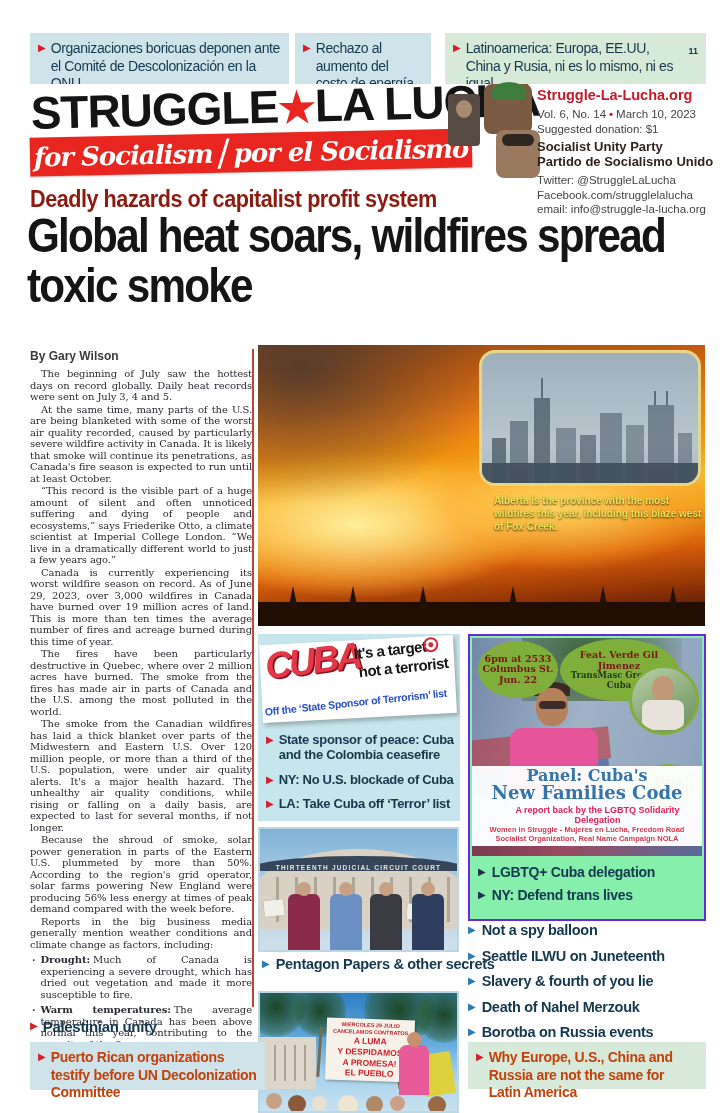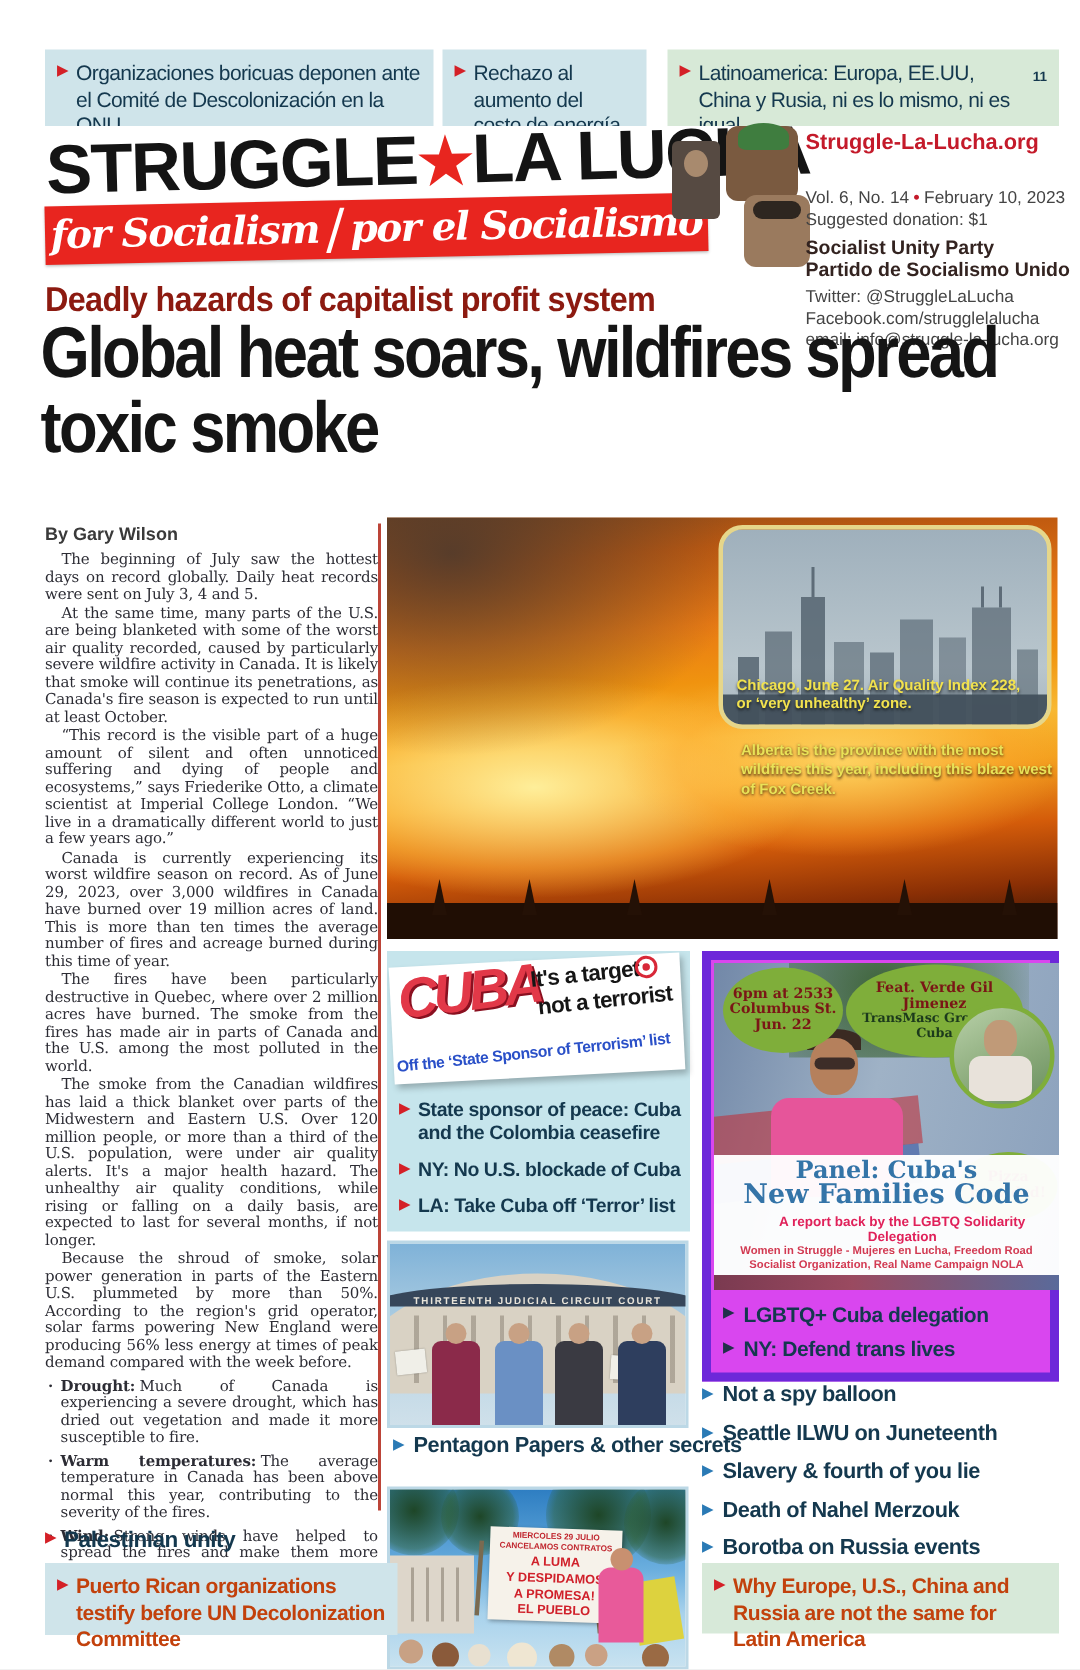--- a/index.html
+++ b/index.html
@@ -29,21 +29,21 @@
           font-size:26px;letter-spacing:-1px;white-space:nowrap;}
   .banner .bdiv{width:3px;height:30px;background:#fff;margin:0 9px;transform:skewX(-18deg);}
   .collage{position:absolute;left:448px;top:84px;width:92px;height:94px;}
   .che{position:absolute;left:0;top:10px;width:32px;height:52px;background:#564a42;border-radius:4px;}
   .che:before{content:"";position:absolute;left:8px;top:6px;width:16px;height:18px;background:#a88a6e;border-radius:50%;}
   .wrapfig{position:absolute;right:8px;top:0;width:48px;height:50px;background:#7a5a40;border-radius:8px;}
   .wrapfig:before{content:"";position:absolute;left:8px;top:-2px;width:34px;height:18px;background:#3f7d3f;border-radius:50% 50% 20% 20%;}
   .glassfig{position:absolute;right:0;bottom:0;width:44px;height:48px;background:#9a7a5e;border-radius:8px;}
   .glassfig:before{content:"";position:absolute;left:6px;top:4px;width:32px;height:12px;background:#2e2620;border-radius:6px;}
   .info{position:absolute;left:537px;top:86px;width:178px;font-size:11.5px;color:#444;line-height:1.3;}
-  .site{color:#c41a2a;font-weight:bold;font-size:14.5px;margin-bottom:20px;}
+  .site{color:#c41a2a;font-weight:bold;font-size:14.5px;margin-bottom:2px;}
   .meta .reddot{color:#c41a2a;font-weight:bold;margin:0 3px;}
   .party{font-weight:bold;color:#332320;font-size:13px;line-height:1.15;margin:3px 0;}
 
   
   .kicker{position:absolute;left:30px;top:186px;font-size:23px;font-weight:800;color:#8c1a10;
           letter-spacing:-0.5px;white-space:nowrap;transform:scaleX(.94);transform-origin:left top;}
   .headline{position:absolute;left:27px;top:211px;width:762px;font-size:48px;font-weight:800;
           line-height:1.04;color:#151515;letter-spacing:-2px;transform:scaleX(.88);transform-origin:left top;}
   .byline{position:absolute;left:30px;top:349px;font-size:12px;font-weight:bold;color:#3a3a3a;}
 
@@ -89,22 +89,22 @@
   .bullseye{position:absolute;right:15px;top:1px;width:11px;height:11px;border:2px solid #d82838;
         border-radius:50%;}
   .bullseye:after{content:"";position:absolute;left:3px;top:3px;width:5px;height:5px;background:#d82838;border-radius:50%;}
   .offlist{position:absolute;left:2px;top:56px;font-size:10.5px;font-weight:900;color:#2a50c8;
         transform:rotate(-3deg);letter-spacing:-0.3px;white-space:nowrap;}
   .cuba-items{position:absolute;left:8px;top:98px;width:190px;}
   .citem{display:flex;margin-bottom:9px;}
   .citem .txt{font-size:13px;font-weight:800;color:#14384e;line-height:1.18;letter-spacing:-0.3px;}
 
   
-  .eventbox{position:absolute;left:468px;top:634px;width:238px;height:287px;background:#d946ef;
-            border:6px solid #6d28d9;box-sizing:border-box;}
+  .eventbox{position:absolute;left:468px;top:634px;width:238px;height:287px;background:#86efac;
+            border:2px solid #6d28d9;box-sizing:border-box;}
   .flyer{position:absolute;left:2px;top:2px;width:230px;height:218px;overflow:hidden;
          background:linear-gradient(105deg,#7288a8,#9fb2c6 45%,#8aa0bc);}
   .foliage{position:absolute;left:50px;top:-12px;width:160px;height:75px;
          background:radial-gradient(circle at 40% 40%,rgba(50,90,40,.9),rgba(60,100,50,.4) 70%,transparent);}
   .stripeR{position:absolute;left:-12px;top:96px;width:150px;height:32px;background:rgba(190,50,60,.6);transform:rotate(-6deg);}
   .stripeB{position:absolute;left:-12px;top:128px;width:150px;height:26px;background:rgba(50,80,160,.55);transform:rotate(-6deg);}
   .phead{position:absolute;left:64px;top:50px;width:32px;height:38px;background:#b5805c;border-radius:45%;}
   .phair{position:absolute;left:62px;top:44px;width:36px;height:14px;background:#3a2a22;border-radius:50% 50% 0 0;}
   .pshades{position:absolute;left:67px;top:63px;width:27px;height:8px;background:rgba(40,30,30,.85);border-radius:4px;}
   .ptorso{position:absolute;left:38px;top:90px;width:88px;height:66px;background:#e6559a;border-radius:12px 12px 0 0;}
@@ -204,21 +204,21 @@
     <span class="tl">por el Socialismo</span>
   </div>
   <div class="collage">
     <div class="che"></div>
     <div class="wrapfig"></div>
     <div class="glassfig"></div>
   </div>
   <div class="info">
     <div class="site">Struggle-La-Lucha.org</div>
     <div class="meta">
-      <span>Vol. 6, No. 14</span><span class="reddot">•</span><span>February 10, 2023</span>
+      <span>Vol. 6, No. 14</span><span class="reddot">•</span><span>March 10, 2023</span>
     </div>
     <div>Suggested donation: $1</div>
     <div class="party">
       <div>Socialist Unity Party</div>
       <div>Partido de Socialismo Unido</div>
     </div>
     <div>Twitter: @StruggleLaLucha</div>
     <div>Facebook.com/strugglelalucha</div>
     <div>email: info@struggle-la-lucha.org</div>
   </div>
@@ -228,20 +228,21 @@
   <div class="byline">By Gary Wilson</div>
 
   <div class="article">
     <p>The beginning of July saw the hottest days on record globally. Daily heat records were sent on July 3, 4 and 5.</p>
     <p>At the same time, many parts of the U.S. are being blanketed with some of the worst air quality recorded, caused by particularly severe wildfire activity in Canada. It is likely that smoke will continue its penetrations, as Canada's fire season is expected to run until at least October.</p>
     <p>“This record is the visible part of a huge amount of silent and often unnoticed suffering and dying of people and ecosystems,” says Friederike Otto, a climate scientist at Imperial College London. “We live in a dramatically different world to just a few years ago.”</p>
     <p>Canada is currently experiencing its worst wildfire season on record. As of June 29, 2023, over 3,000 wildfires in Canada have burned over 19 million acres of land. This is more than ten times the average number of fires and acreage burned during this time of year.</p>
     <p>The fires have been particularly destructive in Quebec, where over 2 million acres have burned. The smoke from the fires has made air in parts of Canada and the U.S. among the most polluted in the world.</p>
     <p>The smoke from the Canadian wildfires has laid a thick blanket over parts of the Midwestern and Eastern U.S. Over 120 million people, or more than a third of the U.S. population, were under air quality alerts. It's a major health hazard. The unhealthy air quality conditions, while rising or falling on a daily basis, are expected to last for several months, if not longer.</p>
     <p>Because the shroud of smoke, solar power generation in parts of the Eastern U.S. plummeted by more than 50%. According to the region's grid operator, solar farms powering New England were producing 56% less energy at times of peak demand compared with the week before.</p>
+    <p>Reports in the big business media generally mention weather conditions and climate change as factors, including:</p>
     <div class="bullet">
       <span class="bdot">·</span>
       <span><span class="blead">Drought:</span><span>Much of Canada is experiencing a severe drought, which has dried out vegetation and made it more susceptible to fire.</span></span>
     </div>
     <div class="bullet">
       <span class="bdot">·</span>
       <span><span class="blead">Warm temperatures:</span><span>The average temperature in Canada has been above normal this year, contributing to the severity of the fires.</span></span>
     </div>
     <div class="bullet">
       <span class="bdot">·</span>
@@ -270,21 +271,20 @@
       <div class="antenna" style="left:59px;bottom:85px;height:20px"></div>
       <div class="bld" style="left:74px;width:20px;height:55px;opacity:.7"></div>
       <div class="bld" style="left:98px;width:16px;height:48px;opacity:.85"></div>
       <div class="bld" style="left:118px;width:22px;height:70px;opacity:.75"></div>
       <div class="bld" style="left:144px;width:18px;height:58px;opacity:.65"></div>
       <div class="bld" style="left:166px;width:26px;height:78px;opacity:.8"></div>
       <div class="antenna" style="left:172px;bottom:78px;height:14px"></div>
       <div class="antenna" style="left:184px;bottom:78px;height:14px"></div>
       <div class="bld" style="left:196px;width:14px;height:50px;opacity:.7"></div>
       <div class="fg-bld"></div>
-      <div class="inset-cap">Chicago, June 27. Air Quality Index 228, or ‘very unhealthy’ zone.</div>
     </div>
     <div class="fire-cap">Alberta is the province with the most wildfires this year, including this blaze west of Fox Creek.</div>
   </div>
 
   <div class="cubabox">
     <div class="sticker">
       <span class="cubaword">CUBA</span>
       <span class="tgt1">It's a target</span>
       <span class="bullseye"></span>
       <span class="tgt2">not a terrorist</span>

